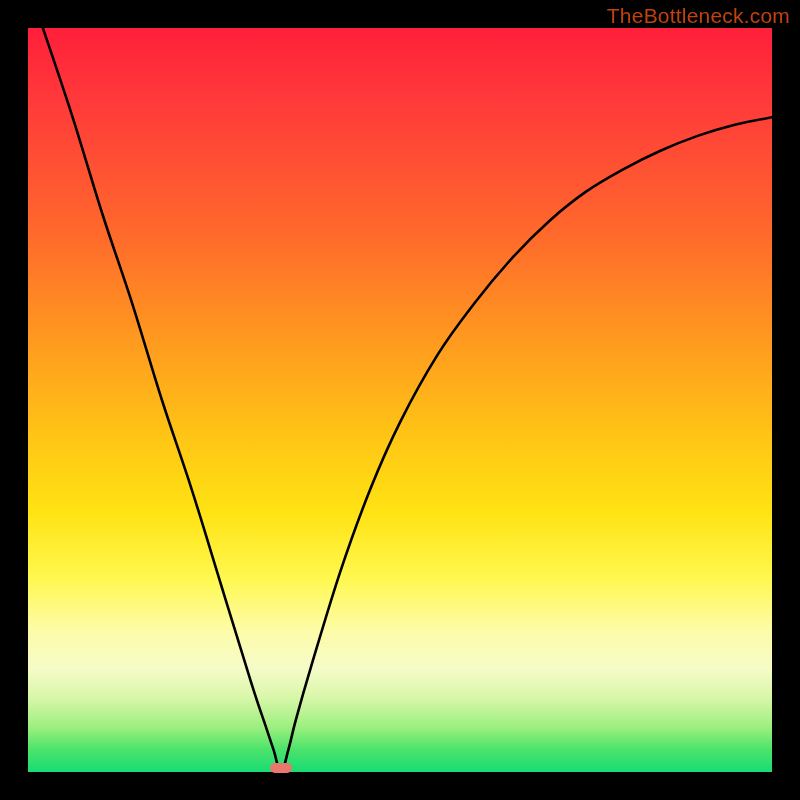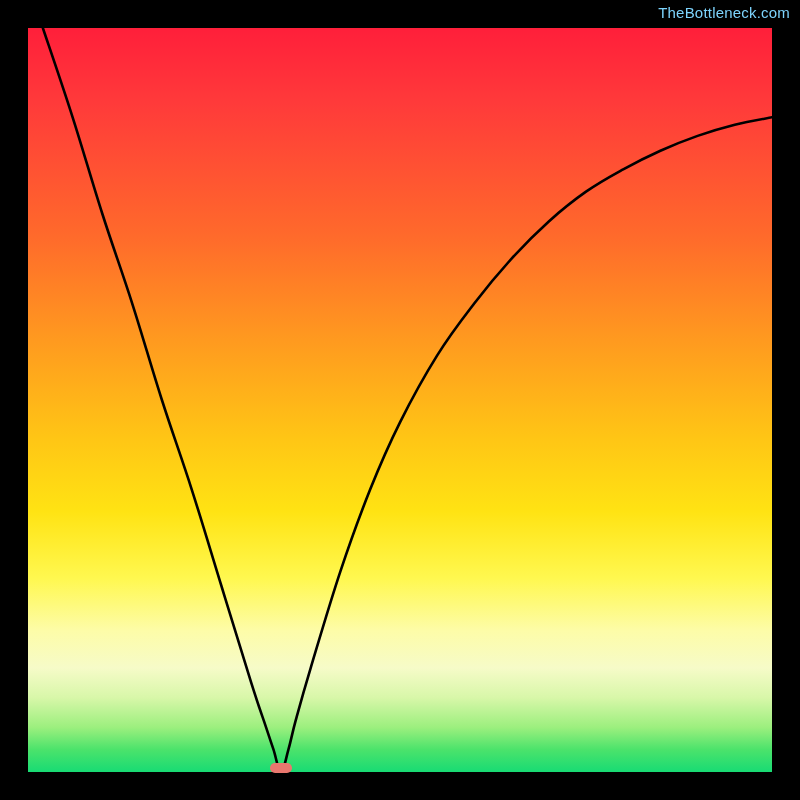--- a/index.html
+++ b/index.html
@@ -52,22 +52,22 @@
     position: absolute;
     width: 22px;
     height: 10px;
     border-radius: 5px;
     transform: translate(-50%, -50%);
   }
   .watermark {
     position: absolute;
     top: 4px;
     right: 10px;
-    color: #7dd3fc;
-    font-size: 15px;
+    color: #c2410c;
+    font-size: 21px;
     font-weight: 500;
     letter-spacing: 0.2px;
     user-select: none;
   }
 </style>
 </head>
 <body>
 
 <div class="frame">
 

